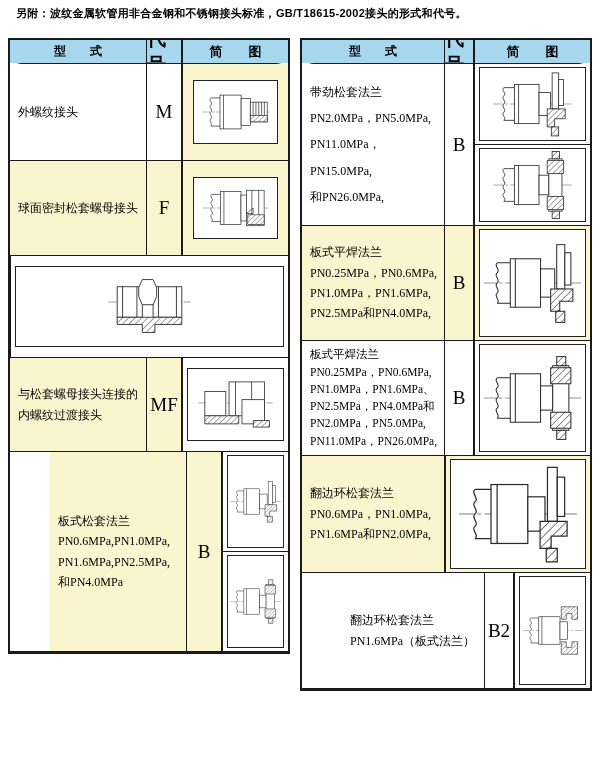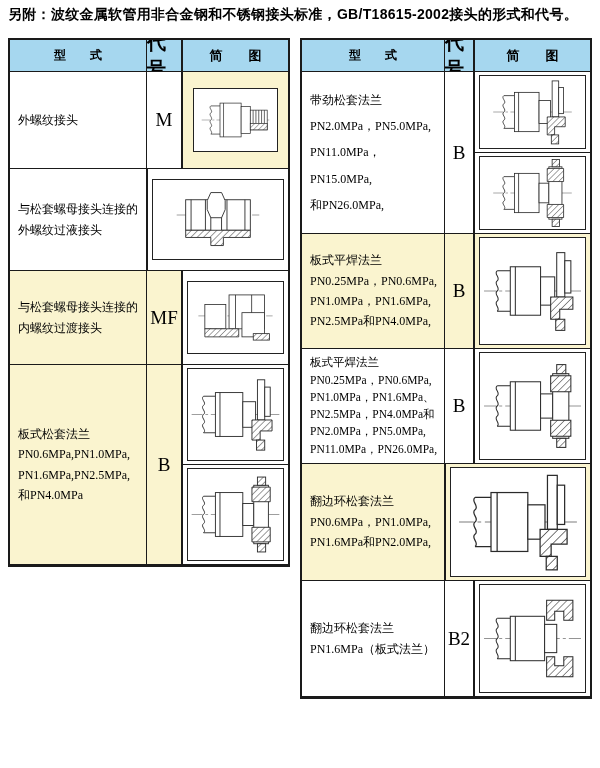--- a/index.html
+++ b/index.html
@@ -7,51 +7,51 @@
     --yellow:#faf4cf;
     --line:#1a1a1a;
   }
   html,body{margin:0;padding:0;background:#fff;}
   body{
     width:600px;height:768px;position:relative;
     font-family:"Liberation Sans","DejaVu Sans",sans-serif;
     color:#000;overflow:hidden;
   }
   .note{
-    position:absolute;left:8px;top:6px;width:584px;
-    font-size:14px;font-weight:bold;letter-spacing:.3px;
+    position:absolute;left:16px;top:6px;width:584px;
+    font-size:11px;font-weight:bold;letter-spacing:.3px;
   }
   .tbl{
     position:absolute;top:38px;
     border:2px solid var(--line);border-bottom-width:3px;
     background:#fff;box-sizing:border-box;
   }
   #tbl-left{left:8px;width:282px;}
   #tbl-right{left:300px;width:292px;}
   .row{display:flex;border-bottom:1px solid var(--line);box-sizing:border-box;}
-  .row:last-child{border-bottom:none;}
+  .row:last-child{border-bottom:none;margin-left:40px;}
   .cell{box-sizing:border-box;display:flex;align-items:center;overflow:hidden;}
   .type{
     border-right:1px solid var(--line);
     padding:4px 3px 4px 8px;font-size:12px;line-height:1.7;
     white-space:pre-line;font-family:"Liberation Serif","DejaVu Serif",serif;
   }
   .code{
     border-right:1px solid var(--line);
     justify-content:center;font-size:19px;
     font-family:Liberation Serif, serif;
   }
   .diag{
     border-left:1px solid var(--line);
     flex:1;flex-direction:column;align-items:stretch;justify-content:center;
     background:#fff;
   }
   .diag.tint{background:var(--yellow);}
   .row.hl .type,.row.hl .code{background:var(--yellow);}
-  .hdr{height:32px;font-weight:bold;font-size:13px;}
+  .hdr{height:24px;font-weight:bold;font-size:13px;border-radius:15px;}
   .hdr .cell{justify-content:center;background:var(--blue);padding:0;}
   #tbl-left  .type{width:137px;}
   #tbl-left  .code{width:35px;}
   #tbl-right .type{width:143px;}
   #tbl-right .code{width:29px;}
   .lh-w{line-height:2.2;}
   .lh-t{line-height:1.5;font-size:11.5px;}
   .dsub{flex:1;display:flex;border-bottom:1px solid var(--line);min-height:0;}
   .dsub:last-child{border-bottom:none;}
   .dbox{flex:1;background:#fff;border:1px solid #222;display:flex;min-height:0;}
@@ -101,23 +101,44 @@
                 <rect class="w" x="60" y="25" width="13" height="38"></rect>
                 <rect class="w" x="73" y="30" width="24" height="28"></rect>
                 <path class="s" stroke-width="0.6" d="M77 30 V49 M81 30 V49 M85 30 V49 M89 30 V49 M93 30 V49"></path>
                 <rect class="h" x="73" y="49" width="24" height="9"></rect>
               </svg>
             </div>
           </div>
       </div>
     </div>
 
+    <div class="row hl" style="height:95px">
+      <div class="cell type">球面密封松套螺母接头</div>
+      <div class="cell code">F</div>
+      <div class="cell diag tint">
+        <div class="dsub">
+            <div class="dbox m-lg">
+              <svg viewBox="0 0 104 88" preserveAspectRatio="xMidYMid meet">
+                <path d="M4 44 H100" stroke="#666" stroke-width="0.7" stroke-dasharray="12 3 3 3" fill="none"></path>
+                <path class="s" d="M30 24 H17 M30 64 H17"></path>
+                <path class="s" d="M17 24 c-4 3 4 7 0 10 c-4 3 4 7 0 10 c-4 3 4 7 0 10 c-4 3 4 7 0 10"></path>
+                <rect class="w" x="30" y="20" width="30" height="48"></rect>
+                <path class="s" d="M35 20 V68"></path>
+                <rect class="w" x="60" y="25" width="8" height="38"></rect>
+                <rect class="w" x="68" y="18" width="26" height="52"></rect>
+                <path class="s" stroke-width="0.7" d="M76 18 V70 M86 18 V70"></path>
+                <path class="s" d="M68 52 l10 -8 v8 z"></path>
+                <rect class="h" x="70" y="54" width="24" height="14"></rect>
+              </svg>
+            </div>
+          </div>
+      </div>
+    </div>
 
     <div class="row" style="height:102px">
-      <div class="cell type">与松套螺母接头连接的外螺纹过液接头</div>
       <div class="cell diag">
         <div class="dsub">
             <div class="dbox m-md">
               <svg viewBox="0 0 104 88" preserveAspectRatio="xMidYMid meet">
                 <path d="M6 39 H98" stroke="#666" stroke-width="0.7" stroke-dasharray="12 3 3 3" fill="none"></path>
                 <rect class="w" x="16" y="22" width="28" height="34"></rect>
                 <path class="s" stroke-width="0.7" d="M22 22 V56 M38 22 V56"></path>
                 <rect class="w" x="56" y="22" width="32" height="34"></rect>
                 <path class="s" stroke-width="0.7" d="M62 22 V56 M82 22 V56"></path>
                 <path class="w" d="M44 14 h12 l4 9 v10 l-4 9 h-12 l-4 -9 v-10 z"></path>

